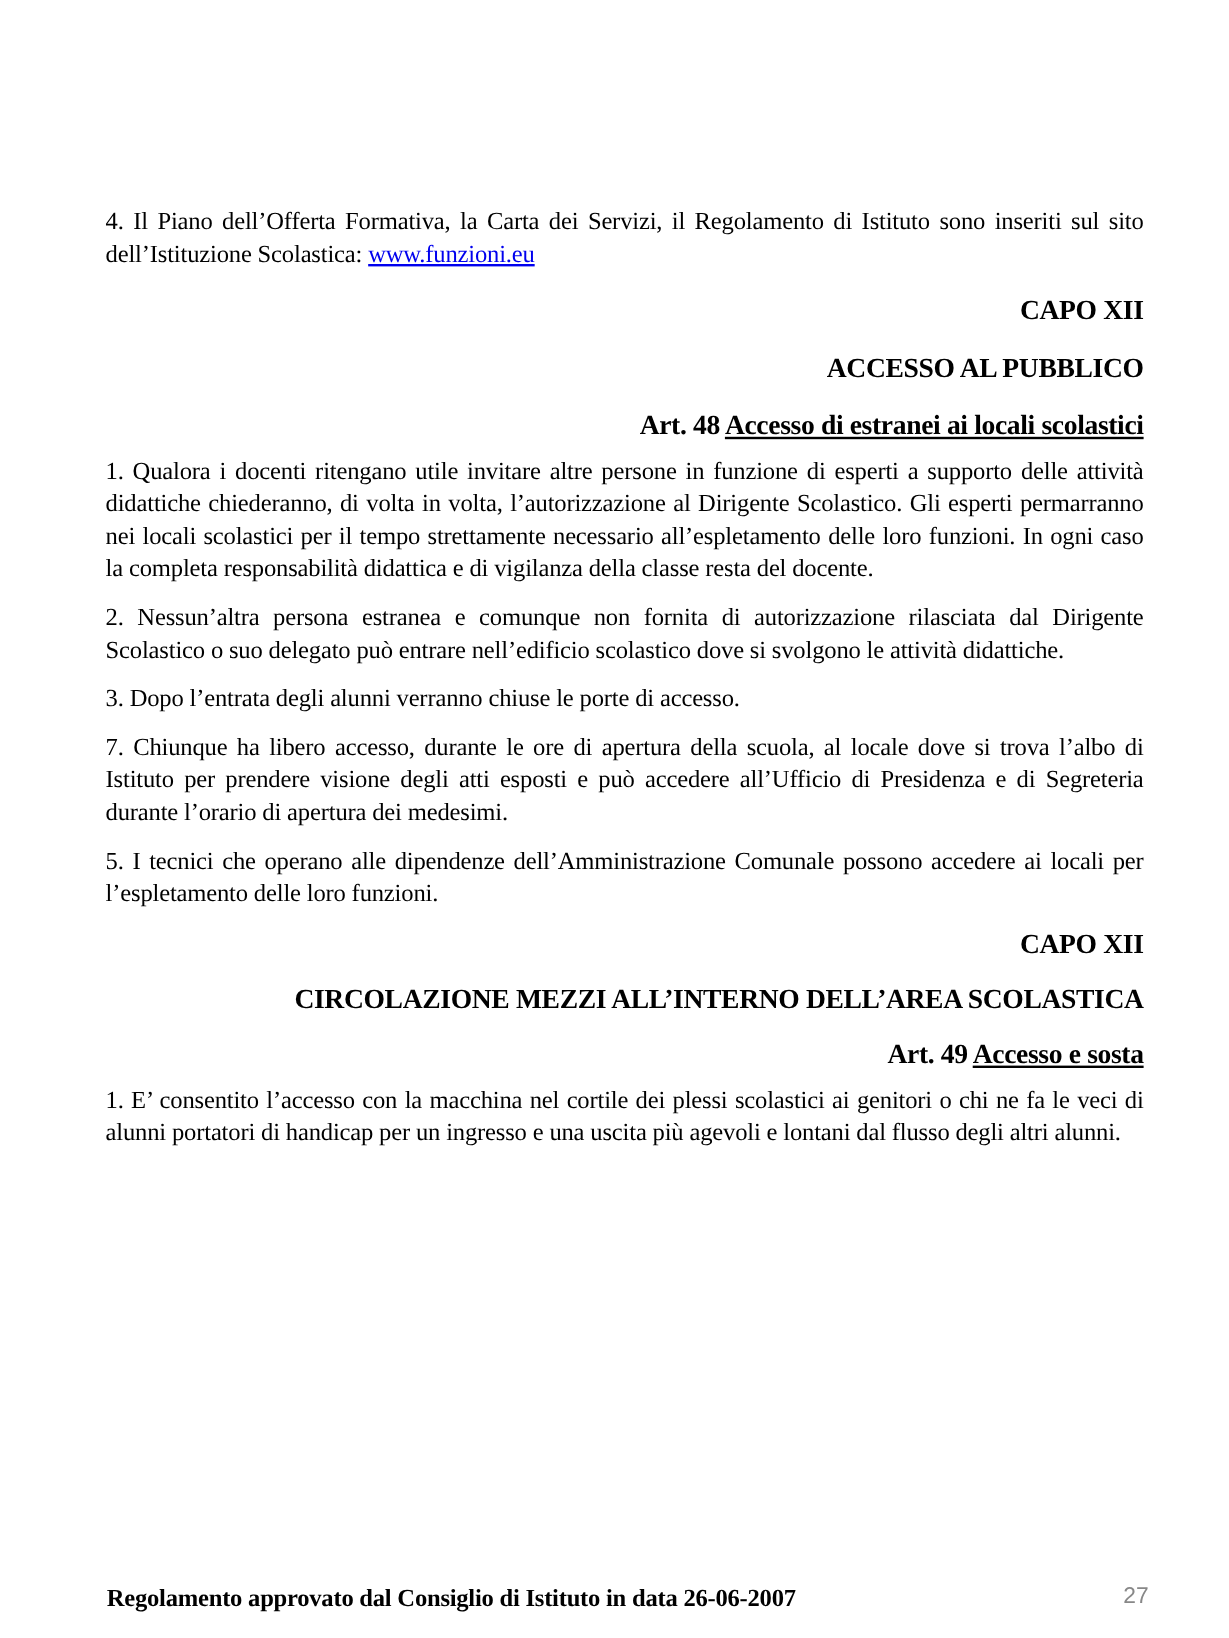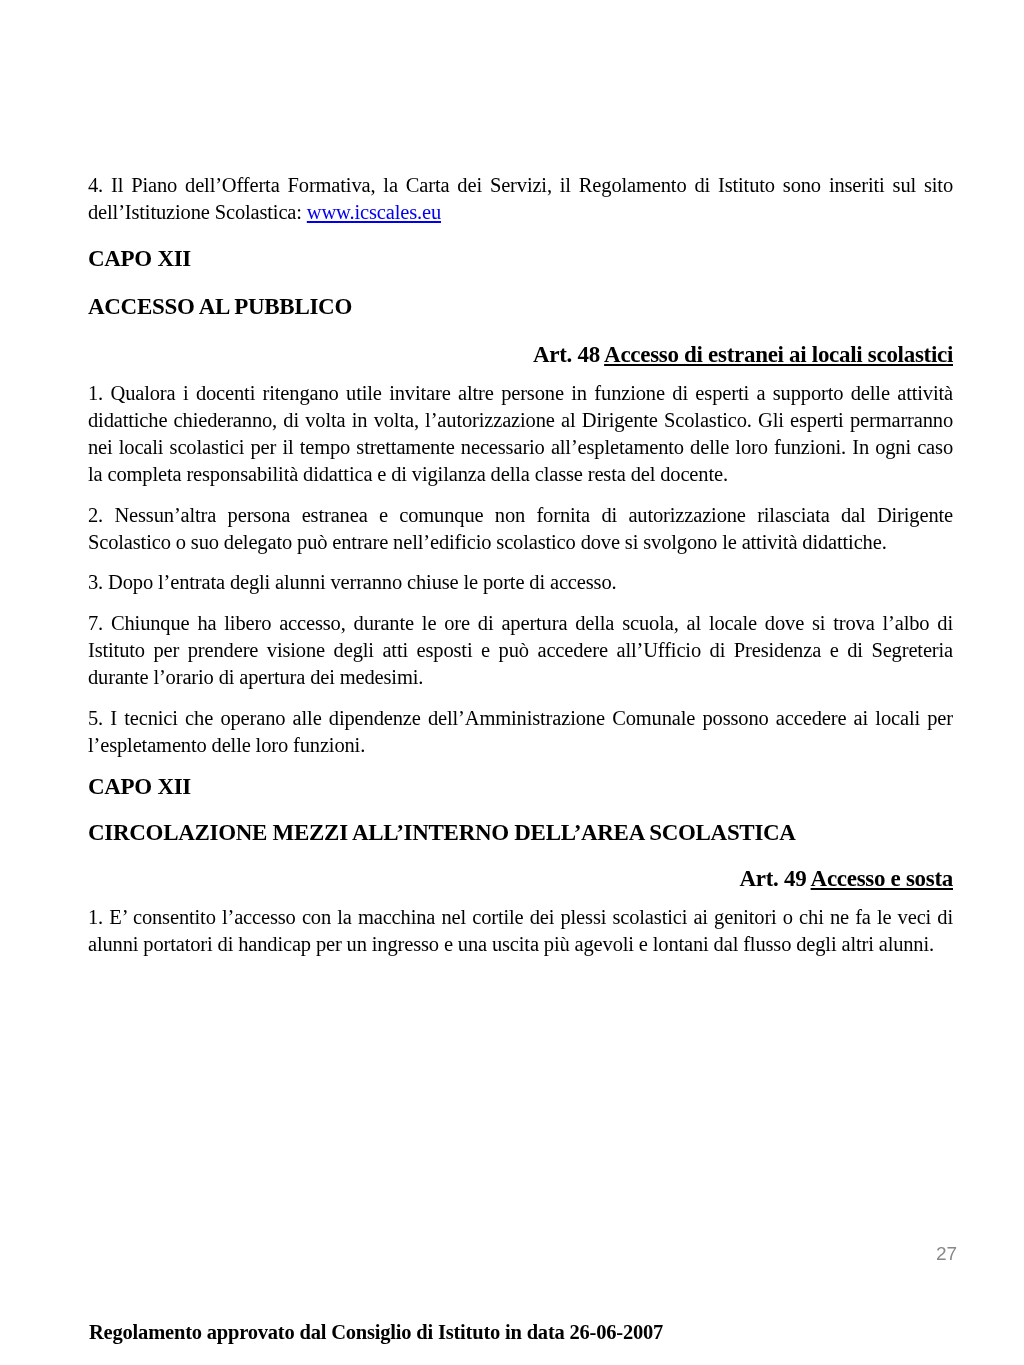--- a/index.html
+++ b/index.html
@@ -32,21 +32,21 @@
     margin-bottom: 17px;
   }
   .link {
     color: #0000ee;
     text-decoration: underline;
   }
   h2.capo {
     margin: 0;
     font-size: 23px;
     font-weight: bold;
-    text-align: left;
+    text-align: right;
     line-height: 30px;
     letter-spacing: -0.3px;
   }
   h2.capo.c1 { margin-bottom: 18px; }
   h2.capo.c2 { margin-bottom: 16px; }
   h3.art {
     margin: 0 0 10px 0;
     font-size: 23px;
     font-weight: bold;
     line-height: 30px;
@@ -60,32 +60,32 @@
     position: absolute;
     left: 89px;
     top: 1321px;
     font-size: 20.5px;
     font-weight: bold;
     letter-spacing: -0.2px;
   }
   .page-number {
     position: absolute;
     left: 936px;
-    top: 1243px;
+    top: 1320px;
     font-family: "Liberation Sans", "DejaVu Sans", sans-serif;
     font-size: 19px;
     color: #888888;
   }
 </style>
 </head>
 <body>
 
 <div class="page">
 
-  <p class="body first"><span>4. Il Piano dell’Offerta Formativa, la Carta dei Servizi, il Regolamento di Istituto sono inseriti sul sito dell’Istituzione Scolastica: </span><a class="link" href="#">www.icscales.eu</a></p>
+  <p class="body first"><span>4. Il Piano dell’Offerta Formativa, la Carta dei Servizi, il Regolamento di Istituto sono inseriti sul sito dell’Istituzione Scolastica: </span><a class="link" href="#">www.funzioni.eu</a></p>
 
   <section>
     <h2 class="capo c1">CAPO XII</h2>
     <h2 class="capo c1">ACCESSO AL PUBBLICO</h2>
     <h3 class="art"><span>Art. 48 </span><span class="title">Accesso di estranei ai locali scolastici</span></h3>
     <p class="body">1. Qualora i docenti ritengano utile invitare altre persone in funzione di esperti a supporto delle attività didattiche chiederanno, di volta in volta, l’autorizzazione al Dirigente Scolastico. Gli esperti permarranno nei locali scolastici per il tempo strettamente necessario all’espletamento delle loro funzioni. In ogni caso la completa responsabilità didattica e di vigilanza della classe resta del docente.</p>
     <p class="body">2. Nessun’altra persona estranea e comunque non fornita di autorizzazione rilasciata dal Dirigente Scolastico o suo delegato può entrare nell’edificio scolastico dove si svolgono le attività didattiche.</p>
     <p class="body">3. Dopo l’entrata degli alunni verranno chiuse le porte di accesso.</p>
     <p class="body">7. Chiunque ha libero accesso, durante le ore di apertura della scuola, al locale dove si trova l’albo di Istituto per prendere visione degli atti esposti e può accedere all’Ufficio di Presidenza e di Segreteria durante l’orario di apertura dei medesimi.</p>
     <p class="body">5. I tecnici che operano alle dipendenze dell’Amministrazione Comunale possono accedere ai locali per l’espletamento delle loro funzioni.</p>

